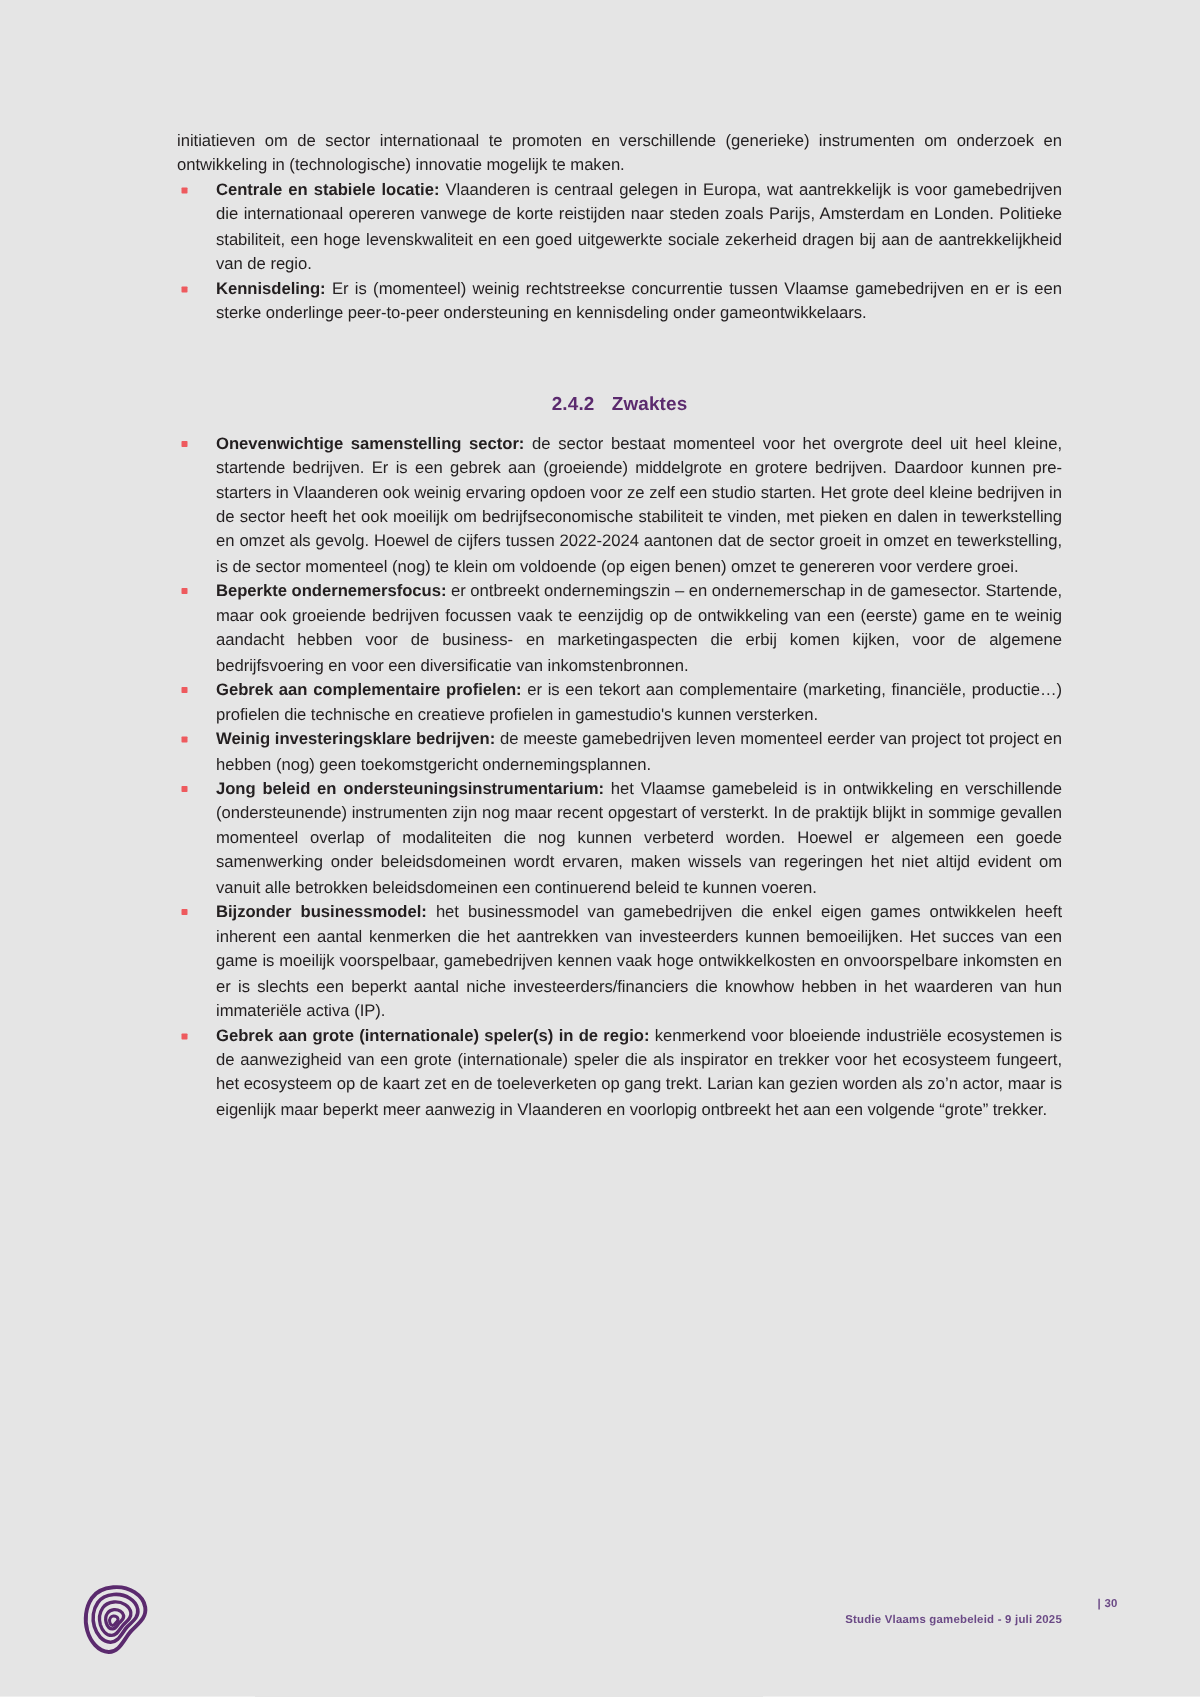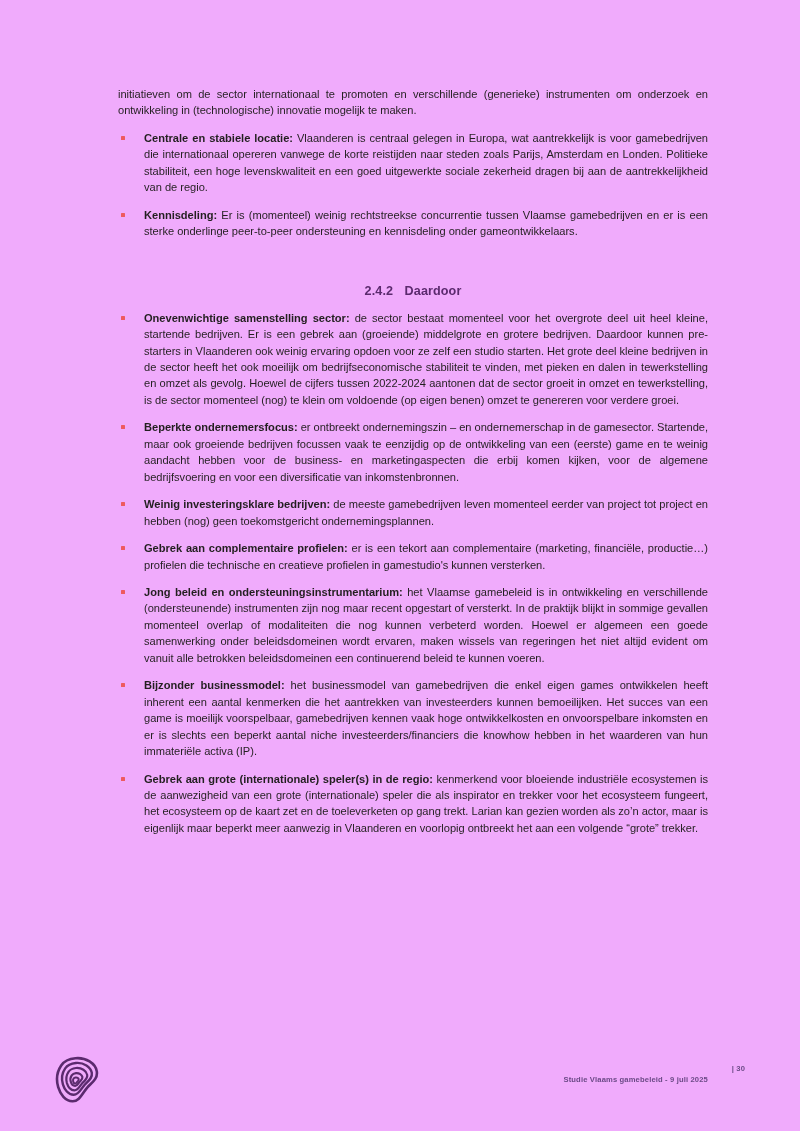--- a/index.html
+++ b/index.html
@@ -12,21 +12,21 @@
     height: 1131px;
     position: relative;
     font-family: "Liberation Sans", sans-serif;
     color: #231f20;
     overflow: hidden;
   }
 
   .page {
     position: absolute;
     inset: 0;
-    background: #f0abfc;
+    background: #e5e5e5;
   }
 
   .content {
     position: absolute;
     left: 118px;
     top: 86px;
     width: 590px;
   }
 
   
@@ -46,21 +46,20 @@
 
   ul.bullets {
     list-style: none;
     margin: 0;
     padding: 0;
   }
 
   li.bullet {
     position: relative;
     padding-left: 26px;
-    margin-top: 11px;
     font-size: 11.1px;
     line-height: 16.45px;
     text-align: justify;
     text-justify: inter-word;
     color: #231f20;
     letter-spacing: -0.02px;
   }
   li.bullet:first-child { }
 
   li.bullet .dot {
@@ -150,35 +149,35 @@
       </li>
       <li class="bullet">
         <span class="dot"></span><span class="lead">Kennisdeling:</span><span> Er is (momenteel) weinig rechtstreekse concurrentie tussen Vlaamse gamebedrijven en er is een sterke onderlinge peer-to-peer ondersteuning en kennisdeling onder gameontwikkelaars.</span>
       </li>
     </ul>
 
     <div class="gap-before-heading"></div>
 
     <div class="heading">
       <span class="num">2.4.2</span>
-        <span>Daardoor</span>
+        <span>Zwaktes</span>
     </div>
 
     <ul class="bullets">
       <li class="bullet">
         <span class="dot"></span><span class="lead">Onevenwichtige samenstelling sector:</span><span> de sector bestaat momenteel voor het overgrote deel uit heel kleine, startende bedrijven. Er is een gebrek aan (groeiende) middelgrote en grotere bedrijven. Daardoor kunnen pre-starters in Vlaanderen ook weinig ervaring opdoen voor ze zelf een studio starten. Het grote deel kleine bedrijven in de sector heeft het ook moeilijk om bedrijfseconomische stabiliteit te vinden, met pieken en dalen in tewerkstelling en omzet als gevolg. Hoewel de cijfers tussen 2022-2024 aantonen dat de sector groeit in omzet en tewerkstelling, is de sector momenteel (nog) te klein om voldoende (op eigen benen) omzet te genereren voor verdere groei.</span>
       </li>
       <li class="bullet">
         <span class="dot"></span><span class="lead">Beperkte ondernemersfocus:</span><span> er ontbreekt ondernemingszin – en ondernemerschap in de gamesector. Startende, maar ook groeiende bedrijven focussen vaak te eenzijdig op de ontwikkeling van een (eerste) game en te weinig aandacht hebben voor de business- en marketingaspecten die erbij komen kijken, voor de algemene bedrijfsvoering en voor een diversificatie van inkomstenbronnen.</span>
       </li>
       <li class="bullet">
+        <span class="dot"></span><span class="lead">Gebrek aan complementaire profielen:</span><span> er is een tekort aan complementaire (marketing, financiële, productie…) profielen die technische en creatieve profielen in gamestudio's kunnen versterken.</span>
+      </li>
+      <li class="bullet">
         <span class="dot"></span><span class="lead">Weinig investeringsklare bedrijven:</span><span> de meeste gamebedrijven leven momenteel eerder van project tot project en hebben (nog) geen toekomstgericht ondernemingsplannen.</span>
-      </li>
-      <li class="bullet">
-        <span class="dot"></span><span class="lead">Gebrek aan complementaire profielen:</span><span> er is een tekort aan complementaire (marketing, financiële, productie…) profielen die technische en creatieve profielen in gamestudio's kunnen versterken.</span>
       </li>
       <li class="bullet">
         <span class="dot"></span><span class="lead">Jong beleid en ondersteuningsinstrumentarium:</span><span>  het Vlaamse gamebeleid is in ontwikkeling en verschillende (ondersteunende) instrumenten zijn nog maar recent opgestart of versterkt. In de praktijk blijkt in sommige gevallen momenteel overlap of modaliteiten die nog kunnen verbeterd worden. Hoewel er algemeen een goede samenwerking onder beleidsdomeinen wordt ervaren, maken wissels van regeringen het niet altijd evident om vanuit alle betrokken beleidsdomeinen een continuerend beleid te kunnen voeren.</span>
       </li>
       <li class="bullet">
         <span class="dot"></span><span class="lead">Bijzonder businessmodel:</span><span> het businessmodel van gamebedrijven die enkel eigen games ontwikkelen heeft inherent een aantal kenmerken die het aantrekken van investeerders kunnen bemoeilijken. Het succes van een game is moeilijk voorspelbaar, gamebedrijven kennen vaak hoge ontwikkelkosten en onvoorspelbare inkomsten en er is slechts een beperkt aantal niche investeerders/financiers die knowhow hebben in het waarderen van hun immateriële activa (IP).</span>
       </li>
       <li class="bullet">
         <span class="dot"></span><span class="lead">Gebrek aan grote (internationale) speler(s) in de regio:</span><span> kenmerkend voor bloeiende industriële ecosystemen is de aanwezigheid van een grote (internationale) speler die als inspirator en trekker voor het ecosysteem fungeert, het ecosysteem op de kaart zet en de toeleverketen op gang trekt. Larian kan gezien worden als zo’n actor, maar is eigenlijk maar beperkt meer aanwezig in Vlaanderen en voorlopig ontbreekt het aan een volgende “grote” trekker.</span>
       </li>

